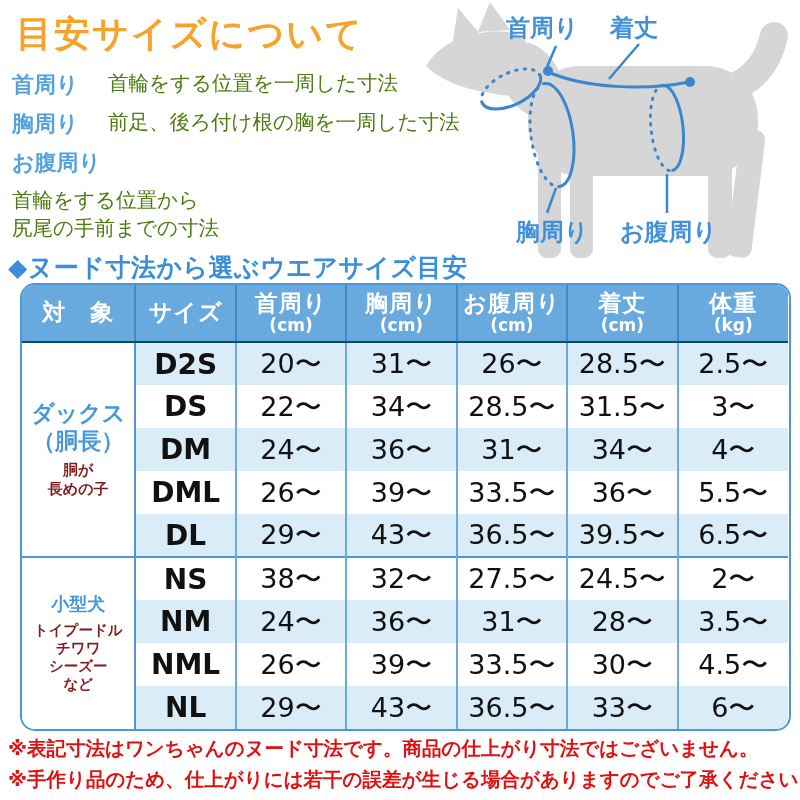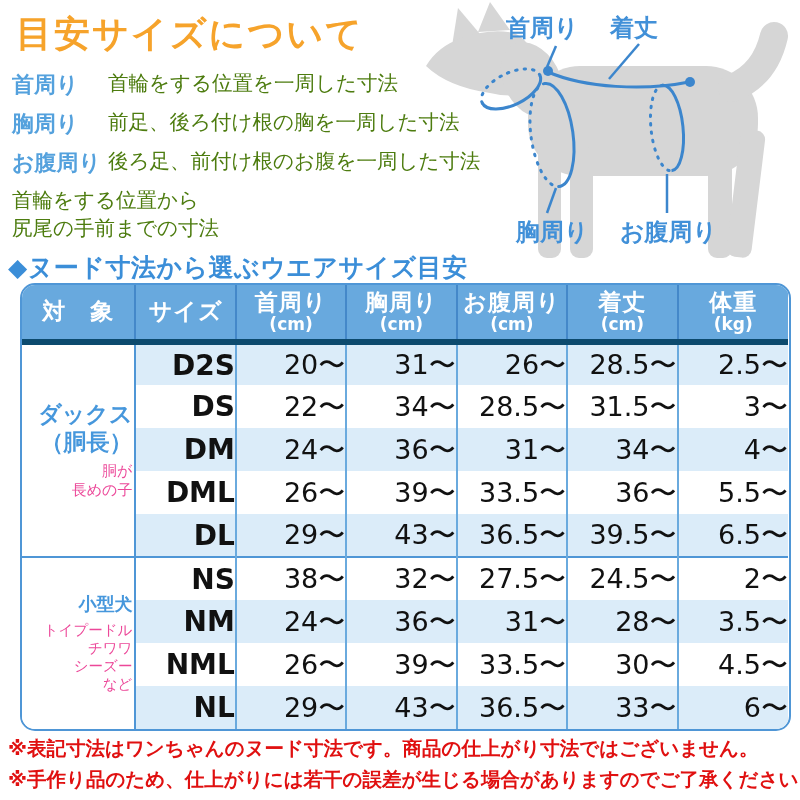--- a/index.html
+++ b/index.html
@@ -46,41 +46,41 @@
     border: 2.5px solid #4f96d6; border-radius: 15px; overflow: hidden;
     background: #fff;
   }
   table { border-collapse: collapse; width: 766px; table-layout: fixed; }
   col.c-subject { width: 113px; }
   col.c-size    { width: 100px; }
   col.c-val     { width: 110px; }
 
   thead th {
     background: #68a9de; color: #ffffff; text-align: center; vertical-align: middle;
-    height: 57px; border-left: 2px solid #4488c9; border-bottom: 6px solid #0c4a6e;
+    height: 57px; border-left: 2px solid #4488c9; border-bottom: 2px solid #0c4a6e;
     font-weight: bold; padding: 0;
   }
   thead th:first-child { border-left: none; }
   .h-name { font-size: 23px; line-height: 1.1; letter-spacing: 1px; }
   .h-unit { font-size: 17px; line-height: 1.05; font-weight: bold; }
 
   tbody td {
-    height: 43px; text-align: right; vertical-align: middle;
+    height: 43px; text-align: center; vertical-align: middle;
     font-size: 27px; color: #111; padding: 0; white-space: nowrap;
   }
   tbody td.cell { border-left: 2px solid #6aaade; }
   tbody td.size-cell { font-weight: bold; font-size: 28px; border-left: 2.5px solid #4f96d6; }
   tbody tr.stripe td.cell { background: #dbecf9; }
   tbody tr:not(.stripe) td.cell { background: #ffffff; }
   tbody tr.group-start td { border-top: 2.5px solid #4f96d6; }
 
   td.subject-cell { background: #ffffff; vertical-align: middle; padding: 0 2px; }
   .g-name { color: #4697dc; font-weight: bold; font-size: 23px; line-height: 1.2; }
   .g-name.big { font-size: 18px; }
-  .g-note { color: #ec4899; font-size: 15px; line-height: 1.25; margin-top: 6px; font-weight: normal; }
+  .g-note { color: #7f1d1d; font-size: 15px; line-height: 1.25; margin-top: 6px; font-weight: bold; }
   .g-note.small { font-size: 14.5px; }
 
   
   .notes { position: absolute; left: 8px; top: 733px; width: 790px; }
   .note-line {
     color: #e01010; font-weight: bold; font-size: 19.5px; line-height: 31px;
     white-space: nowrap;
   }
 </style>
 </head>
@@ -92,21 +92,20 @@
   <div class="def-row">
     <span class="def-term">首周り</span>
     <span class="def-desc">首輪をする位置を一周した寸法</span>
   </div>
   <div class="def-row">
     <span class="def-term">胸周り</span>
     <span class="def-desc">前足、後ろ付け根の胸を一周した寸法</span>
   </div>
   <div class="def-row">
     <span class="def-term">お腹周り</span>
-    <span class="def-desc">後ろ足、前付け根のお腹を一周した寸法</span>
   </div>
   <div class="def-row">
     <span class="def-desc">
       <span>首輪をする位置から</span><br>
       <span>尻尾の手前までの寸法</span>
     </span>
   </div>
 </div>
 
 <div class="diagram">

